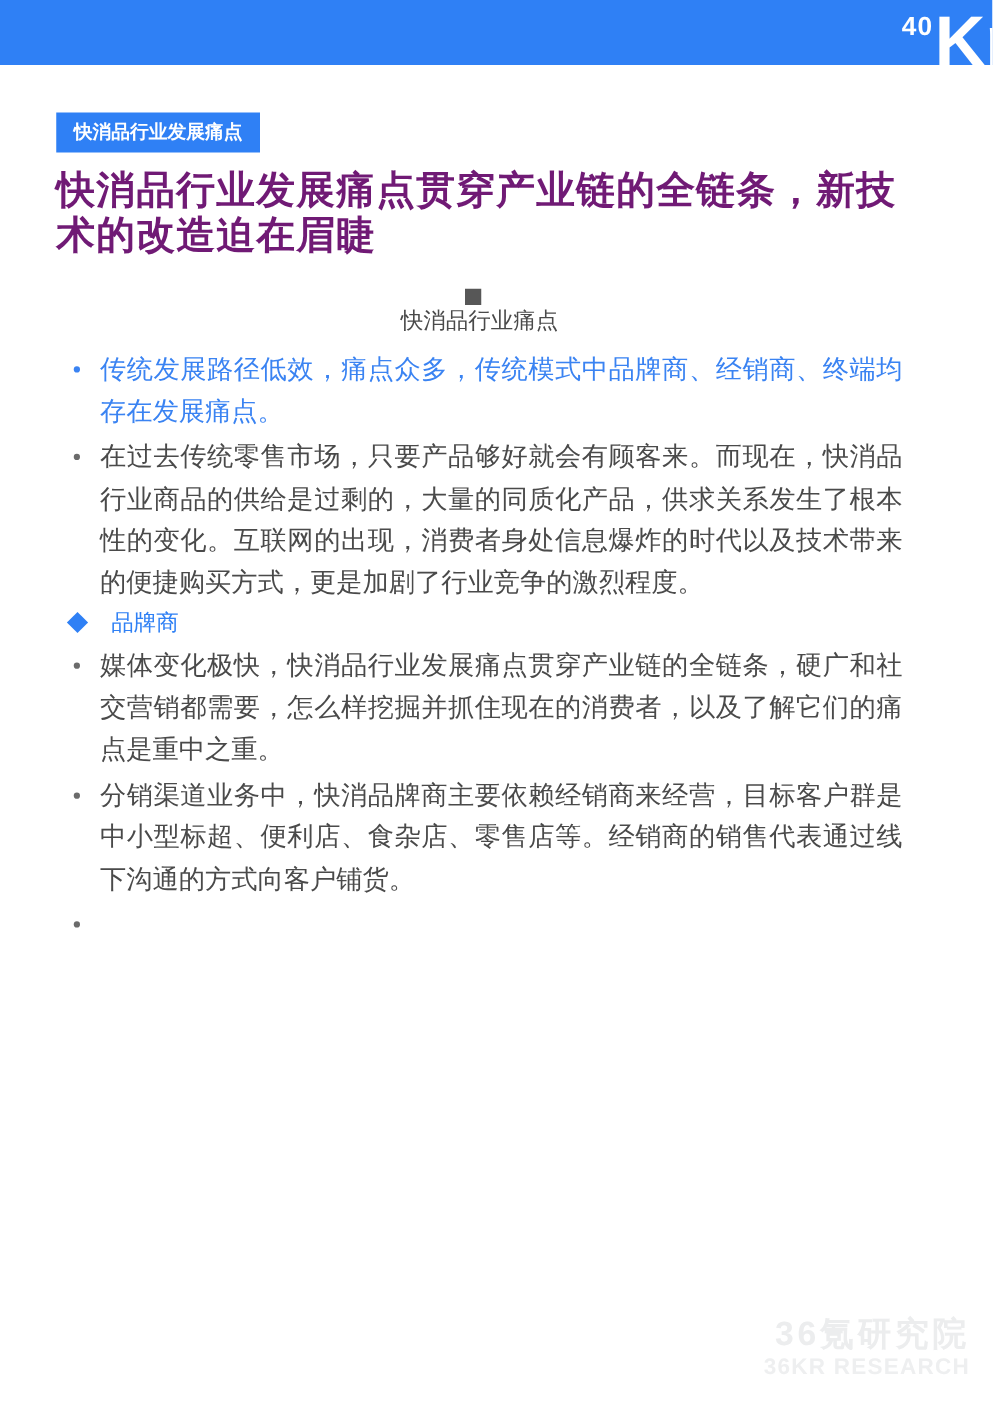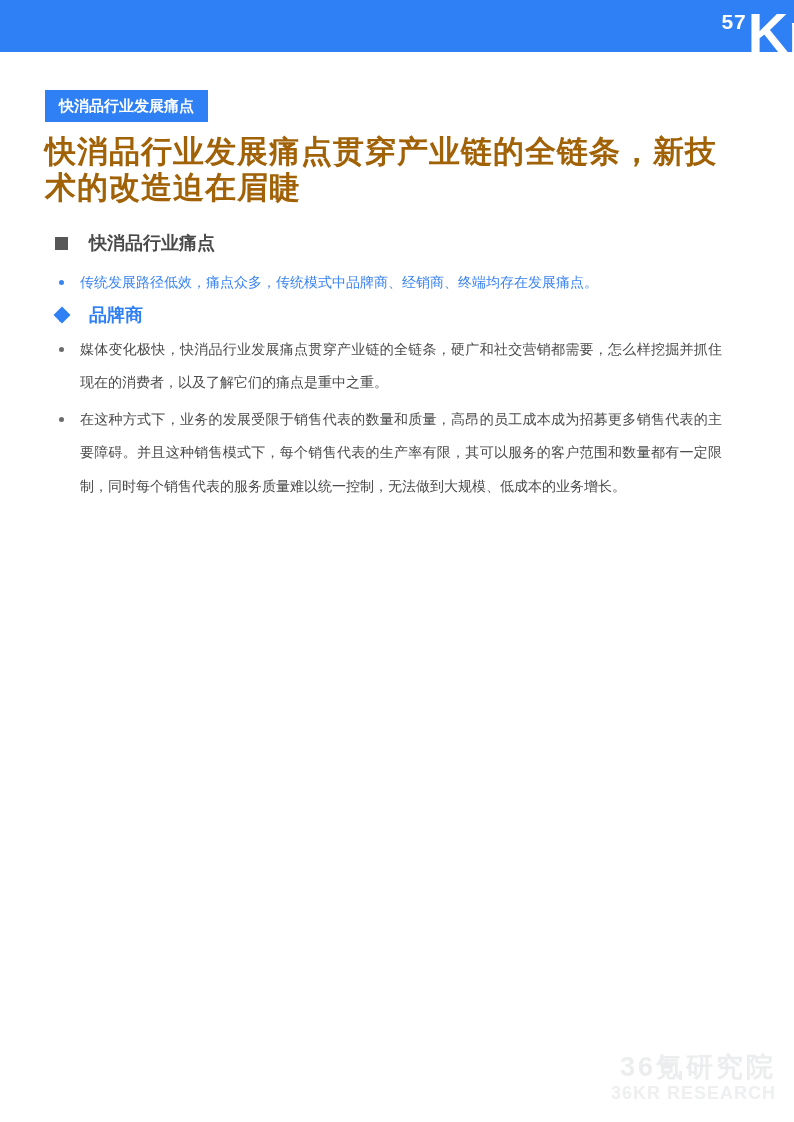--- a/index.html
+++ b/index.html
@@ -41,50 +41,50 @@
     width: 794px; padding: 38px 72px 0 45px;
   }
   .tag {
     display: inline-block;
     background: #2F80F5; color: #ffffff;
     font-size: 15px; font-weight: bold;
     padding: 7px 14px; line-height: 1.2;
   }
   .title {
     margin-top: 12px;
-    color: #a16207;
+    color: #701a75;
     font-size: 31px; font-weight: bold;
     line-height: 36px; letter-spacing: 1px;
   }
   .sec-heading {
     margin-top: 25px;
     display: flex; align-items: center;
-    color: #4a4a4a; font-size: 18px; font-weight: bold;
+    color: #4a4a4a; font-size: 18px; font-weight: normal; flex-direction: column;
   }
   .sq-icon {
     display: inline-block; width: 13px; height: 13px;
     background: #575757; margin: 0 21px 0 10px; flex: 0 0 auto;
   }
   .sub-heading {
     margin: 3px 0 6px 0;
     display: flex; align-items: center;
-    color: #2F80F5; font-size: 18px; font-weight: bold;
+    color: #2F80F5; font-size: 18px; font-weight: normal;
   }
   .diamond-icon {
     display: inline-block; width: 12px; height: 12px;
     background: #2F80F5; transform: rotate(45deg);
     margin: 0 21px 0 11px; flex: 0 0 auto;
   }
   .bullet-list { margin-top: 11px; list-style: none; }
   .bullet-item {
     position: relative;
     padding-left: 35px;
     margin-bottom: 3px;
     color: #4a4a4a;
-    font-size: 14px; line-height: 33.5px;
+    font-size: 21px; line-height: 33.5px;
     text-align: justify;
   }
   .bullet-item .dot {
     position: absolute; left: 14px; top: 14px;
     width: 5px; height: 5px; border-radius: 50%;
     background: #6b6b6b;
   }
   .bullet-item.highlight { color: #3A83F2; }
   .bullet-item.highlight .dot { background: #3A83F2; }
 
@@ -97,21 +97,21 @@
   .wm-cn { font-size: 27px; font-weight: bold; letter-spacing: 3px; line-height: 30px; }
   .wm-en { font-size: 18px; font-weight: bold; letter-spacing: 1px; line-height: 22px; color: #eeeff0; }
 </style>
 </head>
 <body>
 
 <div class="page">
 
   <header class="topbar">
     <div class="logo">
-      <span class="logo-36">57</span>
+      <span class="logo-36">40</span>
       <span class="logo-kr">Kr</span>
     </div>
   </header>
 
   <main class="content">
 
     <div class="tag">快消品行业发展痛点</div>
 
     <h1 class="title">快消品行业发展痛点贯穿产业链的全链条，新技术的改造迫在眉睫</h1>
 
@@ -120,36 +120,40 @@
       <span>快消品行业痛点</span>
     </div>
 
     <ul class="bullet-list">
       <li class="bullet-item highlight">
         <span class="dot"></span>
         <span>传统发展路径低效，痛点众多，传统模式中品牌商、经销商、终端均存在发展痛点。</span>
       </li>
       <li class="bullet-item">
         <span class="dot"></span>
+        <span>在过去传统零售市场，只要产品够好就会有顾客来。而现在，快消品行业商品的供给是过剩的，大量的同质化产品，供求关系发生了根本性的变化。互联网的出现，消费者身处信息爆炸的时代以及技术带来的便捷购买方式，更是加剧了行业竞争的激烈程度。</span>
       </li>
     </ul>
 
     <div class="sub-heading">
       <span class="diamond-icon"></span>
       <span>品牌商</span>
     </div>
 
     <ul class="bullet-list" style="margin-top:6px">
       <li class="bullet-item">
         <span class="dot"></span>
         <span>媒体变化极快，快消品行业发展痛点贯穿产业链的全链条，硬广和社交营销都需要，怎么样挖掘并抓住现在的消费者，以及了解它们的痛点是重中之重。</span>
       </li>
       <li class="bullet-item">
         <span class="dot"></span>
-        <span>在这种方式下，业务的发展受限于销售代表的数量和质量，高昂的员工成本成为招募更多销售代表的主要障碍。并且这种销售模式下，每个销售代表的生产率有限，其可以服务的客户范围和数量都有一定限制，同时每个销售代表的服务质量难以统一控制，无法做到大规模、低成本的业务增长。</span>
+        <span>分销渠道业务中，快消品牌商主要依赖经销商来经营，目标客户群是中小型标超、便利店、食杂店、零售店等。经销商的销售代表通过线下沟通的方式向客户铺货。</span>
+      </li>
+      <li class="bullet-item">
+        <span class="dot"></span>
       </li>
     </ul>
 
   </main>
 
   <footer class="watermark">
     <div class="wm-cn">36氪研究院</div>
     <div class="wm-en">36KR RESEARCH</div>
   </footer>
 

